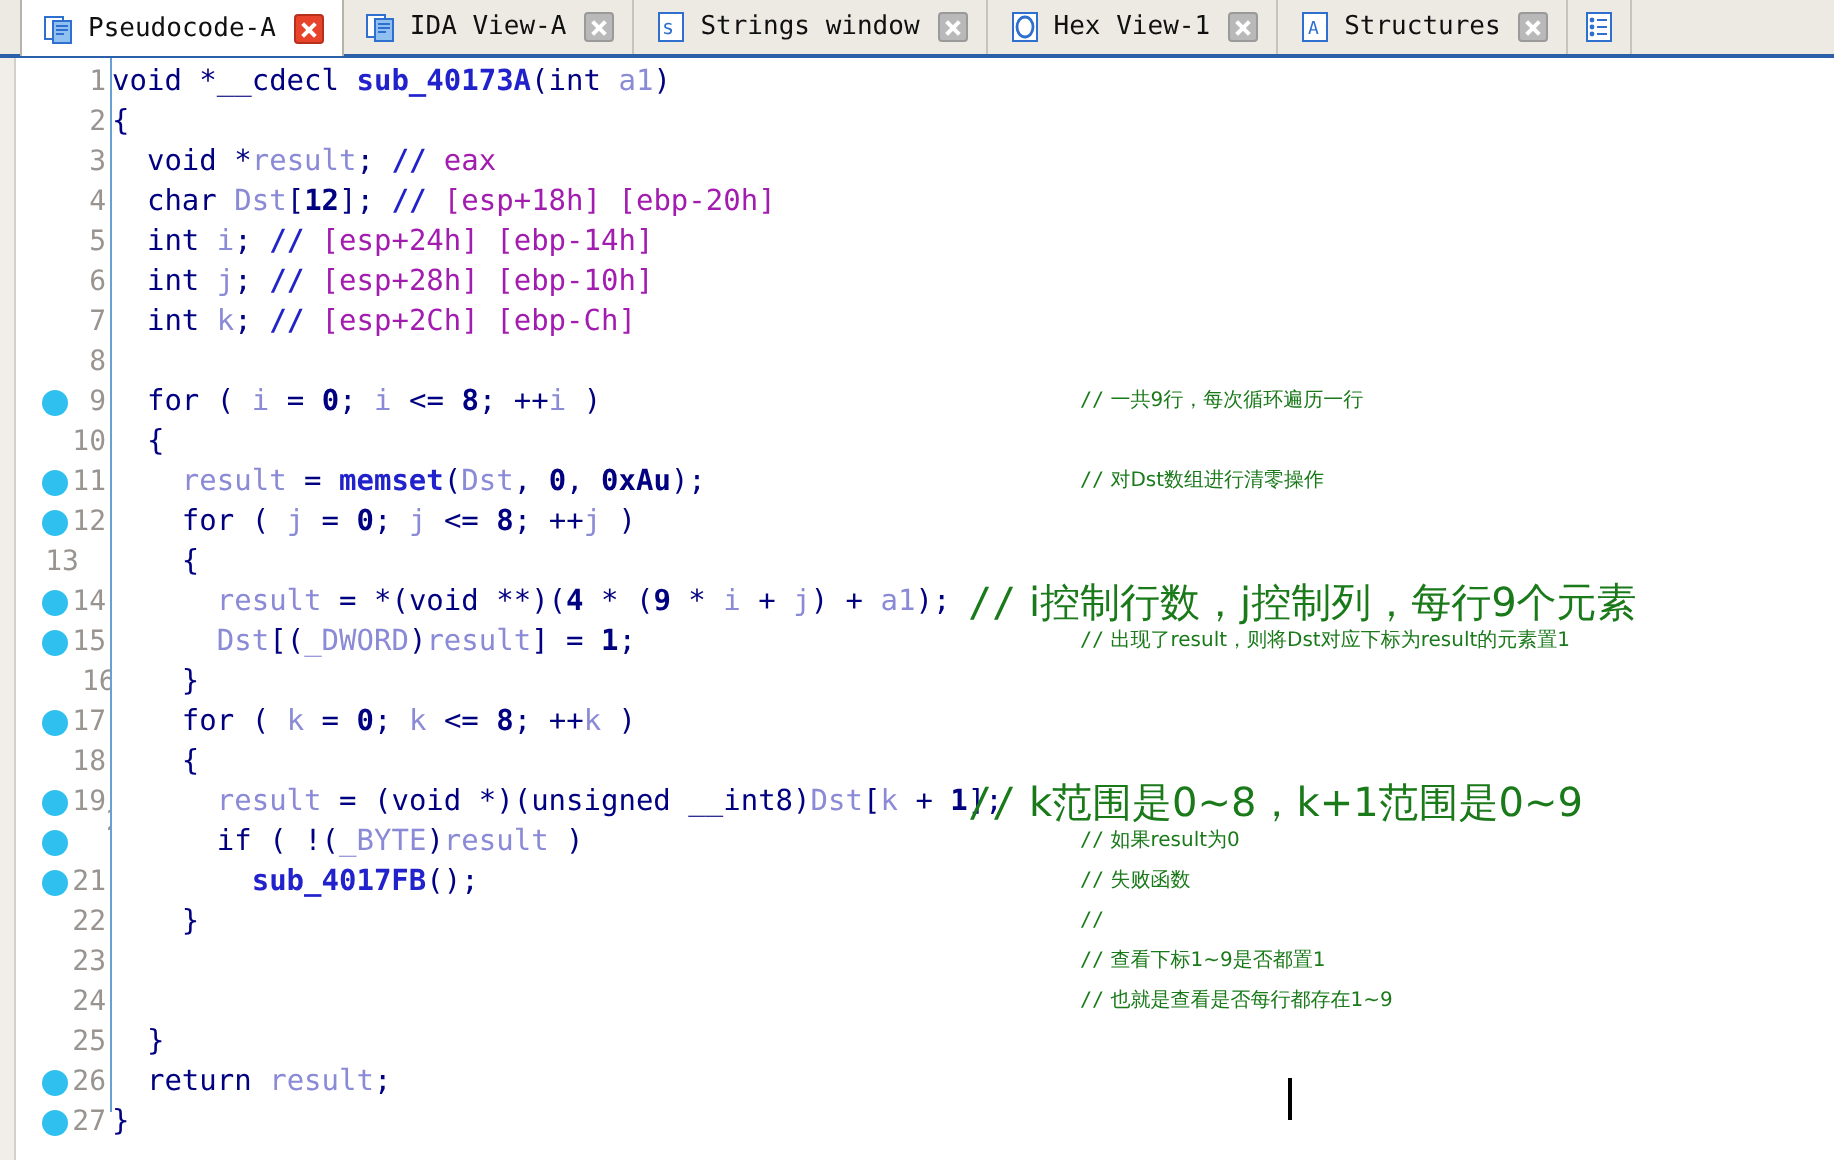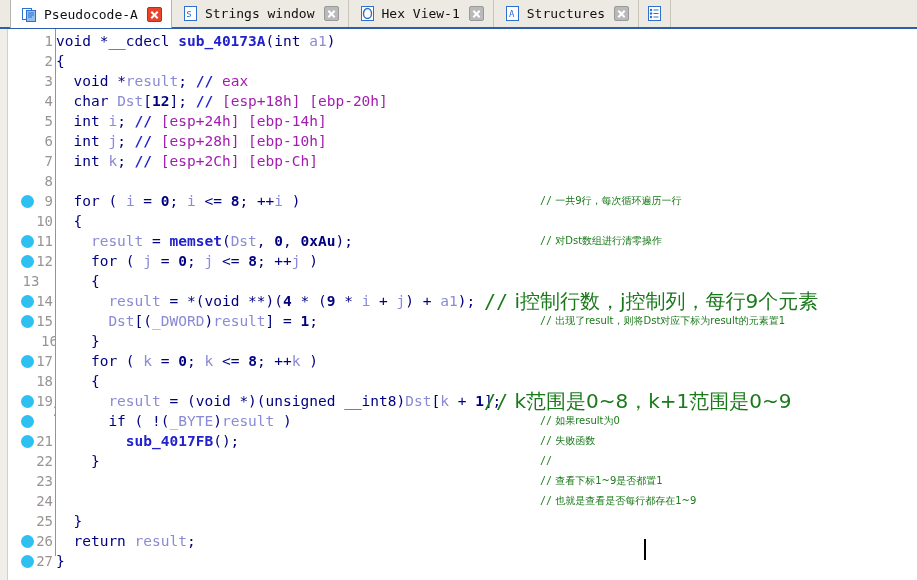--- a/index.html
+++ b/index.html
@@ -169,20 +169,31 @@
     <div class="tab active first">
       <span class="tab-icon">
         <svg width="15" height="15" viewBox="0 0 15 15">
           <rect x="0.5" y="1.5" width="9" height="11" fill="#ffffff" stroke="#2f6fd0"></rect>
           <rect x="4.5" y="3.5" width="9" height="11" fill="#8fc0f0" stroke="#2f6fd0"></rect>
           <path d="M6 6h6M6 8h6M6 10h4" stroke="#2f6fd0" stroke-width="1"></path>
         </svg>
       </span>
       <span class="tab-label">Pseudocode-A</span>
       <span class="tab-close red"></span>
+    </div>
+    <div class="tab">
+      <span class="tab-icon">
+        <svg width="15" height="15" viewBox="0 0 15 15">
+          <rect x="0.5" y="1.5" width="9" height="11" fill="#ffffff" stroke="#2f6fd0"></rect>
+          <rect x="4.5" y="3.5" width="9" height="11" fill="#8fc0f0" stroke="#2f6fd0"></rect>
+          <path d="M6 6h6M6 8h6M6 10h4" stroke="#2f6fd0" stroke-width="1"></path>
+        </svg>
+      </span>
+      <span class="tab-label">IDA View-A</span>
+      <span class="tab-close"></span>
     </div>
     <div class="tab">
       <span class="tab-icon">
         <svg width="15" height="15" viewBox="0 0 15 15">
           <rect x="1.5" y="0.5" width="12" height="14" fill="#ffffff" stroke="#2f6fd0"></rect>
           <text x="3" y="11" font-size="10" font-family="monospace" fill="#2f6fd0">s</text>
         </svg>
       </span>
       <span class="tab-label">Strings window</span>
       <span class="tab-close"></span>

